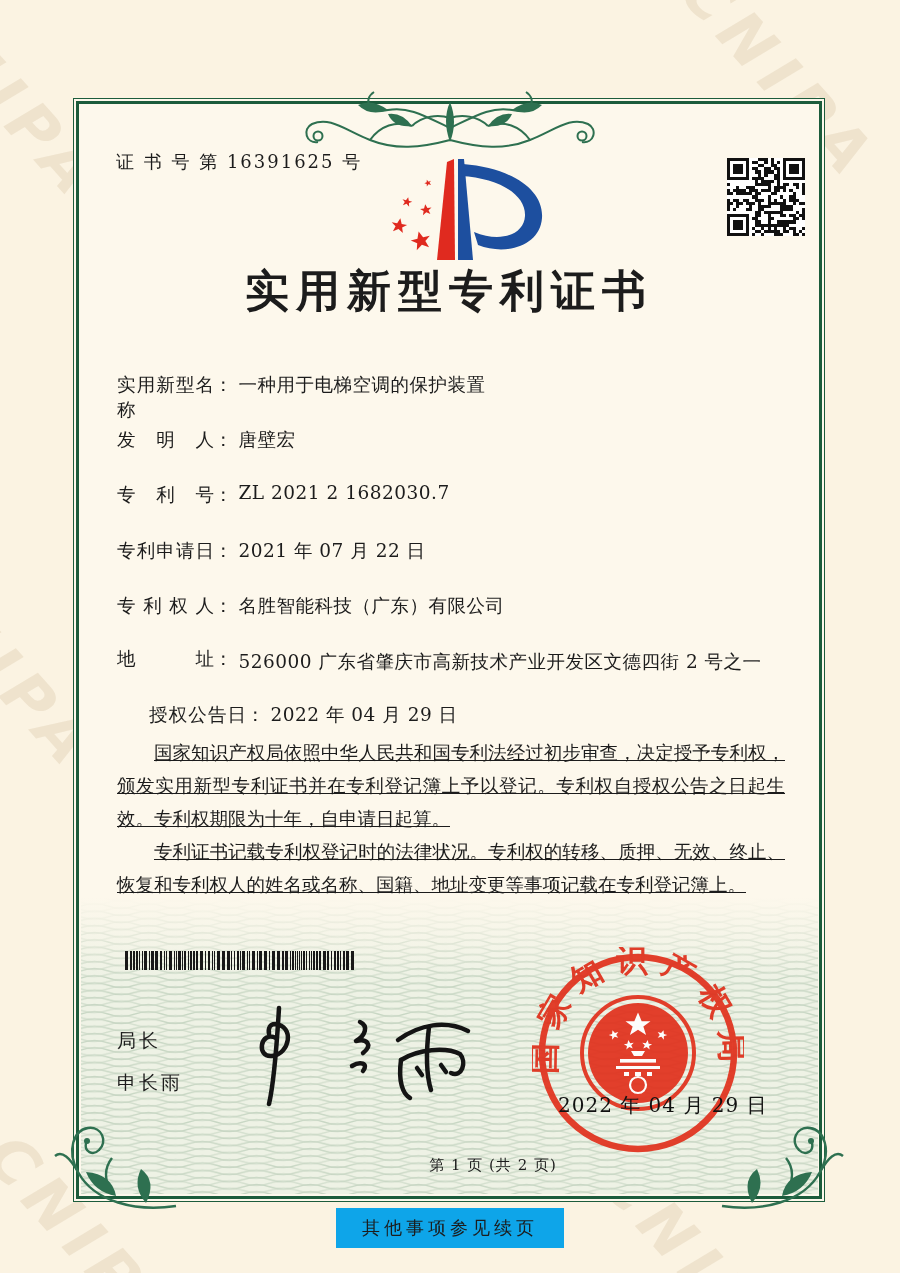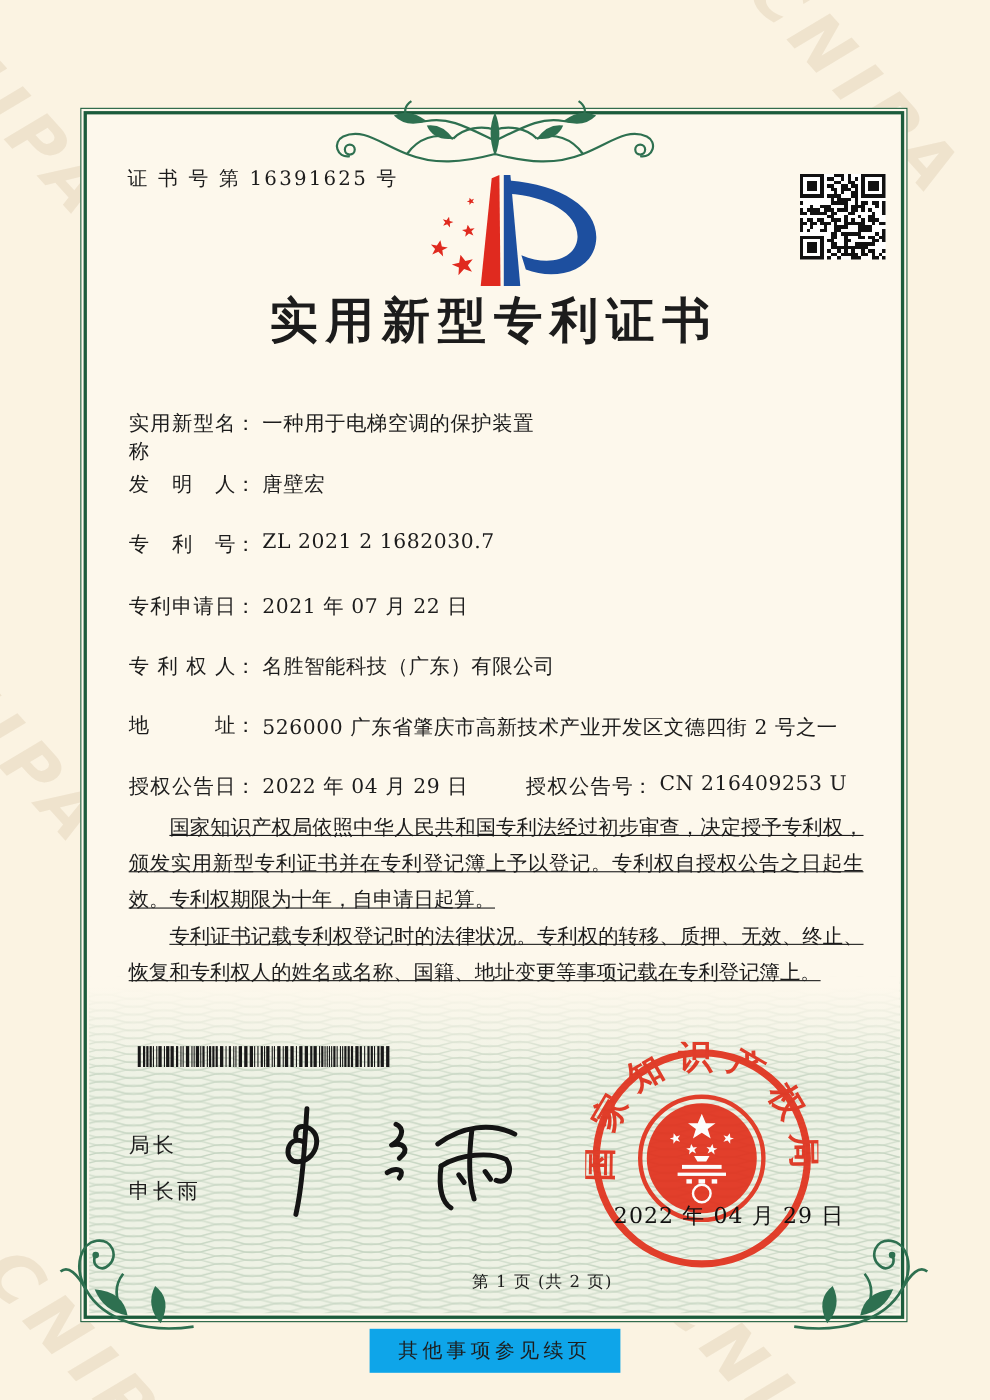--- a/index.html
+++ b/index.html
@@ -404,26 +404,23 @@
 </div>
 <div class="field-row" style="top:538px;">
   <span class="flabel">专利申请日</span><span class="fcolon">：</span><span class="fvalue">2021 年 07 月 22 日</span>
 </div>
 <div class="field-row" style="top:593px;">
   <span class="flabel">专利权人</span><span class="fcolon">：</span><span class="fvalue">名胜智能科技（广东）有限公司</span>
 </div>
 <div class="field-row row-wide" style="top:646px;">
   <span class="flabel">地址</span><span class="fcolon">：</span><span class="fvalue">526000 广东省肇庆市高新技术产业开发区文德四街 2 号之一</span>
 </div>
-<div class="field-row dual" style="top:702px;">
+<div class="field-row dual" style="top:702px;margin-left:32px;">
   <div class="cell1">
     <span class="flabel">授权公告日</span><span class="fcolon">：</span><span class="fvalue">2022 年 04 月 29 日</span>
-  </div>
-  <div>
-    <span class="flabel">授权公告号</span><span class="fcolon">：</span><span class="fvalue">CN 216409253 U</span>
   </div>
 </div>
 
 <div class="abs content paras">
   <p>国家知识产权局依照中华人民共和国专利法经过初步审查，决定授予专利权，颁发实用新型专利证书并在专利登记簿上予以登记。专利权自授权公告之日起生效。专利权期限为十年，自申请日起算。</p>
   <p>专利证书记载专利权登记时的法律状况。专利权的转移、质押、无效、终止、恢复和专利权人的姓名或名称、国籍、地址变更等事项记载在专利登记簿上。</p>
 </div>
 
 <svg class="abs content" style="left:125px;top:951px;" width="233" height="19">
   <rect width="233" height="19" fill="none"></rect>

